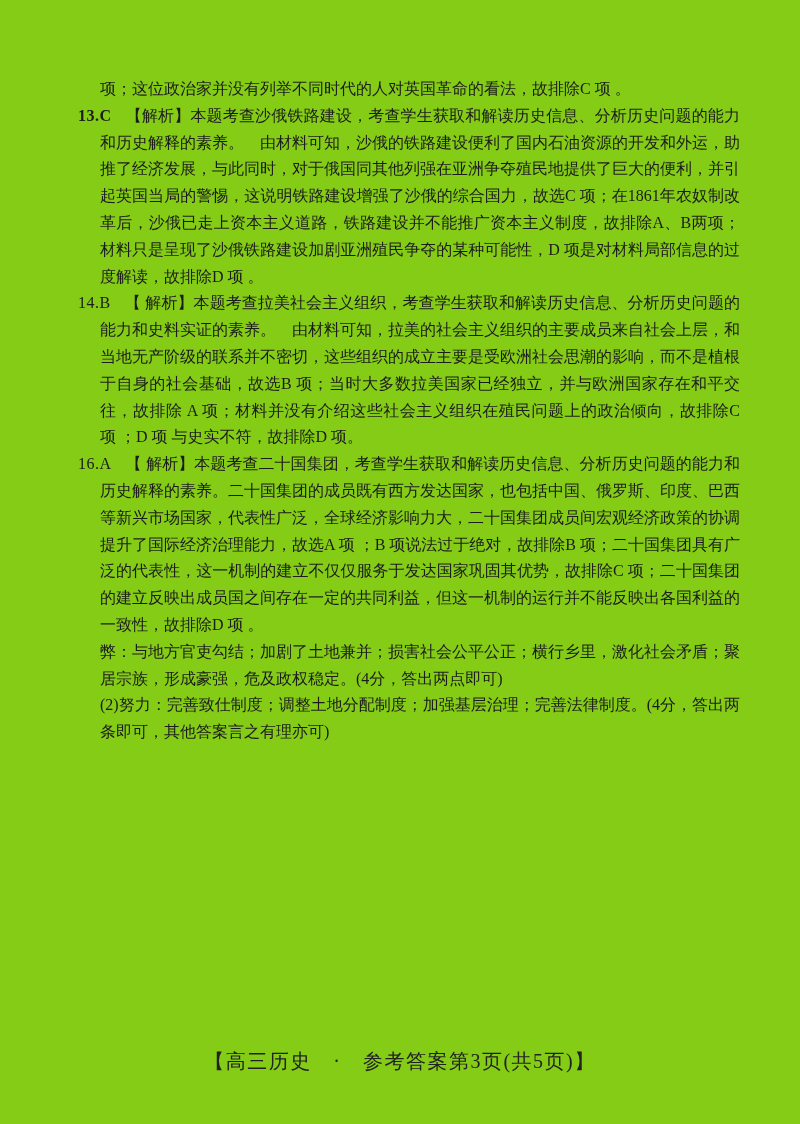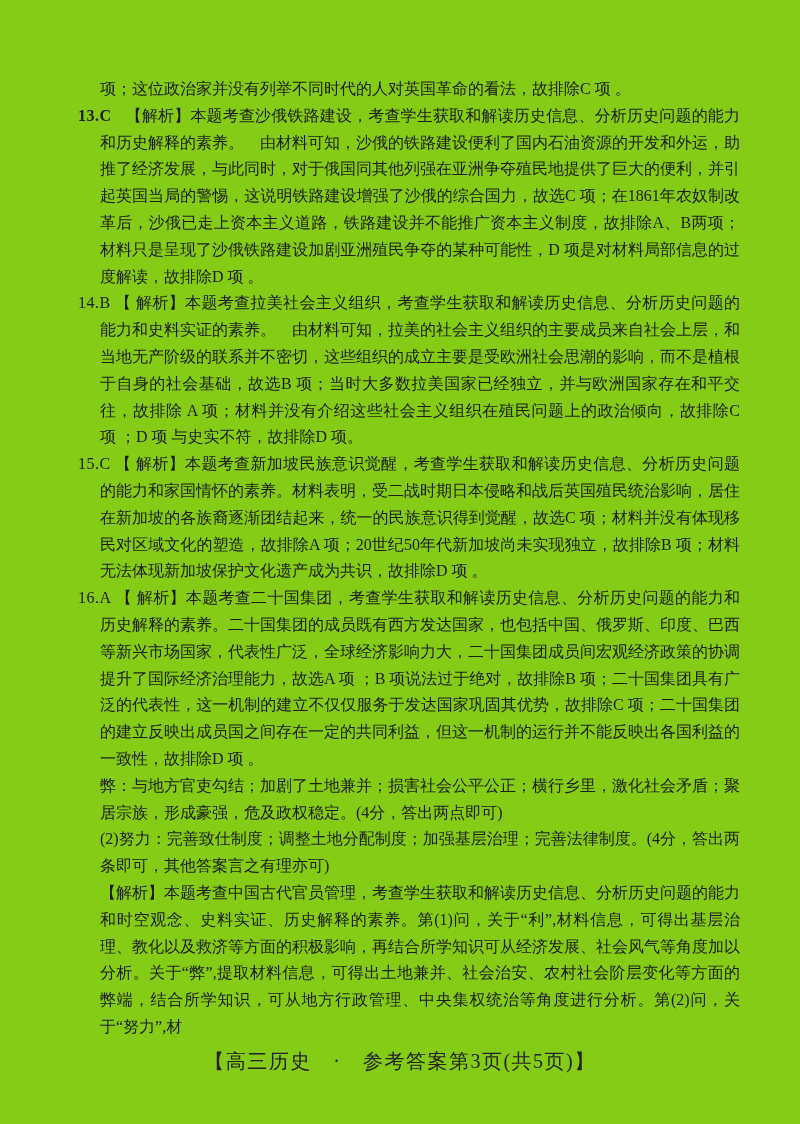--- a/index.html
+++ b/index.html
@@ -34,21 +34,21 @@
   
   .indent {
     padding-left: 22px;
   }
   
   .hang {
     padding-left: 22px;
     text-indent: -22px;
   }
   .qnum {
-    margin-right: 4px;
+    margin-right: 14px;
     letter-spacing: 0.5px;
   }
   .qnum.wide {
     margin-right: 14px;
     font-weight: bold;
   }
   
   .hd {
     font-family: "Liberation Sans", sans-serif;
     font-weight: 400;
@@ -70,27 +70,25 @@
 
 <div class="page">
   <div class="content">
 
     <p class="para indent">项；这位政治家并没有列举不同时代的人对英国革命的看法，故排除C 项 。</p>
 
     <p class="para hang"><span class="qnum wide">13.C</span><span class="hd">【解析】本题考查沙俄铁路建设，考查学生获取和解读历史信息、分析历史问题的能力和历史解释的素养。</span><span>　由材料可知，沙俄的铁路建设便利了国内石油资源的开发和外运，助推了经济发展，与此同时，对于俄国同其他列强在亚洲争夺殖民地提供了巨大的便利，并引起英国当局的警惕，这说明铁路建设增强了沙俄的综合国力，故选C 项；在1861年农奴制改革后，沙俄已走上资本主义道路，铁路建设并不能推广资本主义制度，故排除A、B两项；材料只是呈现了沙俄铁路建设加剧亚洲殖民争夺的某种可能性，D 项是对材料局部信息的过度解读，故排除D 项 。</span></p>
 
     <p class="para hang"><span class="qnum">14.B</span><span class="hd">【 解析】本题考查拉美社会主义组织，考查学生获取和解读历史信息、分析历史问题的能力和史料实证的素养。</span><span>　由材料可知，拉美的社会主义组织的主要成员来自社会上层，和当地无产阶级的联系并不密切，这些组织的成立主要是受欧洲社会思潮的影响，而不是植根于自身的社会基础，故选B 项；当时大多数拉美国家已经独立，并与欧洲国家存在和平交往，故排除 A 项；材料并没有介绍这些社会主义组织在殖民问题上的政治倾向，故排除C 项 ；D 项 与史实不符，故排除D 项。</span></p>
 
-    <p class="para hang"><span class="qnum">15.C</span><span class="hd">【 解析】本题考查新加坡民族意识觉醒，考查学生获取和解读历史信息、分析历史问题的能力和家国情怀的素养。</span><span>材料表明，受二战时期日本侵略和战后英国殖民统治影响，居住在新加坡的各族裔逐渐团结起来，统一的民族意识得到觉醒，故选C 项；材料并没有体现移民对区域文化的塑造，故排除A 项；20世纪50年代新加坡尚未实现独立，故排除B 项；材料无法体现新加坡保护文化遗产成为共识，故排除D 项 。</span></p>
 
     <p class="para hang"><span class="qnum">16.A</span><span class="hd">【 解析】本题考查二十国集团，考查学生获取和解读历史信息、分析历史问题的能力和历史解释的素养。</span><span>二十国集团的成员既有西方发达国家，也包括中国、俄罗斯、印度、巴西等新兴市场国家，代表性广泛，全球经济影响力大，二十国集团成员间宏观经济政策的协调提升了国际经济治理能力，故选A 项 ；B 项说法过于绝对，故排除B 项；二十国集团具有广泛的代表性，这一机制的建立不仅仅服务于发达国家巩固其优势，故排除C 项；二十国集团的建立反映出成员国之间存在一定的共同利益，但这一机制的运行并不能反映出各国利益的一致性，故排除D 项 。</span></p>
 
 
     <p class="para indent">弊：与地方官吏勾结；加剧了土地兼并；损害社会公平公正；横行乡里，激化社会矛盾；聚居宗族，形成豪强，危及政权稳定。(4分，答出两点即可)</p>
 
     <p class="para indent">(2)努力：完善致仕制度；调整土地分配制度；加强基层治理；完善法律制度。(4分，答出两条即可，其他答案言之有理亦可)</p>
 
-    <p class="para indent"><span class="hd">【解析】本题考查中国古代官员管理，考查学生获取和解读历史信息、分析历史问题的能力和时空观念、史料实证、历史解释的素养。</span><span>第(1)问，关于“利”,材料信息，可得出基层治理、教化以及救济等方面的积极影响，再结合所学知识可从经济发展、社会风气等角度加以分析。关于“弊”,提取材料信息，可得出土地兼并、社会治安、农村社会阶层变化等方面的弊端，结合所学知识，可从地方行政管理、中央集权统治等角度进行分析。第(2)问，关于“努力”,材</span></p>
 
   </div>
 
   <div class="footer">【高三历史　·　参考答案第3页(共5页)】</div>
 </div>
 
 </body></html>

